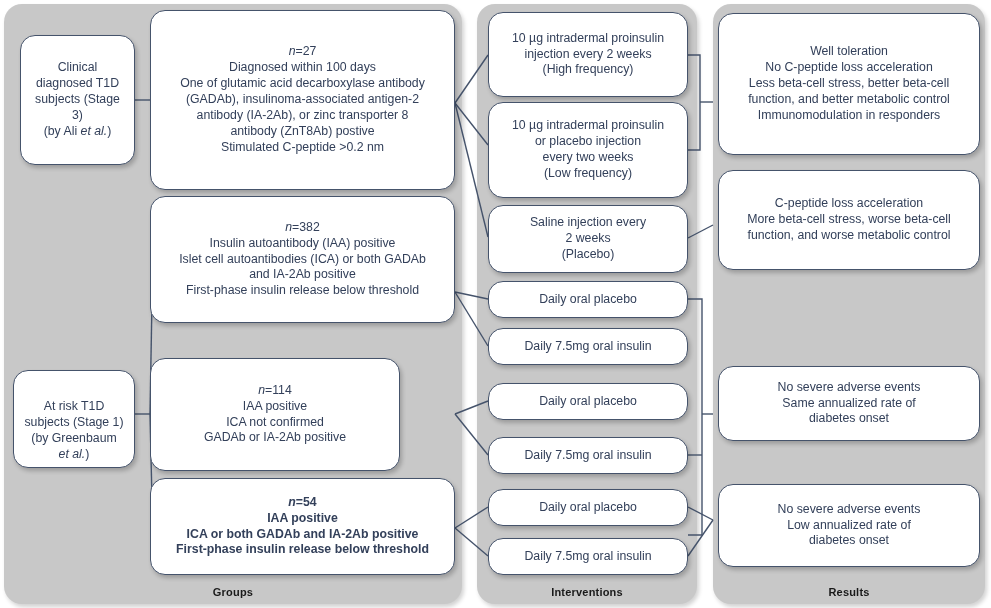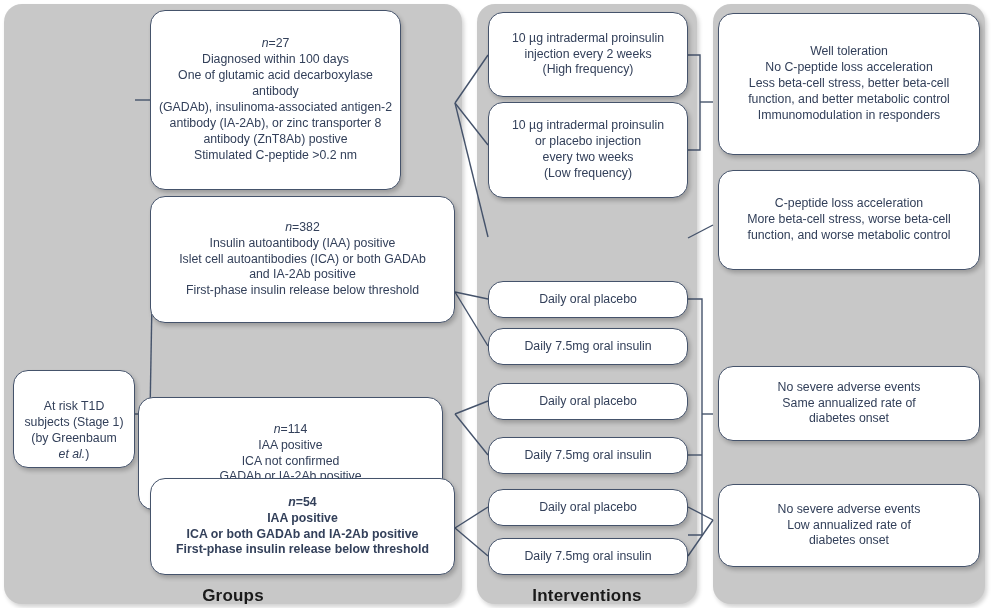--- a/index.html
+++ b/index.html
@@ -13,21 +13,21 @@
   .panel{
     position:absolute;
     background:#c8c8c8;
     border-radius:18px;
     box-shadow:2px 3px 4px rgba(0,0,0,0.18);
   }
   .panel-label{
     position:absolute;
     left:0;right:0;
     text-align:center;
-    font-size:17px;
+    font-size:11px;
     font-weight:bold;
     color:#1a1a1a;
     letter-spacing:0.2px;
   }
   .node{
     position:absolute;
     background:#ffffff;
     border:1.6px solid #45536b;
     border-radius:15px;
     box-shadow:2px 3px 4px rgba(0,0,0,0.22);
@@ -89,49 +89,55 @@
     <path d="M688,238 L713,225"></path>
 
     <path d="M688,299 L702,299 L702,535 L688,535"></path>
     <path d="M688,455 L702,455"></path>
     <path d="M702,414 L713,414"></path>
 
     <path d="M688,507 L713,520"></path>
     <path d="M688,556 L713,520"></path>
   </svg>
 
+  <div class="node" style="left:20px;top:35px;width:115px;height:130px;">
+    <span class="txt">Clinical<br>diagnosed T1D<br>subjects (Stage 3)<br>(by Ali <em>et al.</em>)</span>
+  </div>
 
   <div class="node" style="left:13px;top:370px;width:122px;height:98px;align-items:flex-end;">
     <span class="txt">At risk T1D<br>subjects (Stage 1)<br>(by Greenbaum<br><em>et al.</em>)</span>
   </div>
 
-  <div class="node" style="left:150px;top:10px;width:251px;height:180px;">
+  <div class="node" style="left:150px;top:10px;width:305px;height:180px;">
     <span class="txt"><em>n</em>=27<br>Diagnosed within 100 days<br>One of glutamic acid decarboxylase antibody<br>(GADAb), insulinoma-associated antigen-2<br>antibody (IA-2Ab), or zinc transporter 8<br>antibody (ZnT8Ab) postive<br>Stimulated C-peptide &gt;0.2 nm</span>
   </div>
 
   <div class="node" style="left:150px;top:196px;width:305px;height:127px;">
     <span class="txt"><em>n</em>=382<br>Insulin autoantibody (IAA) positive<br>Islet cell autoantibodies (ICA) or both GADAb<br>and IA-2Ab positive<br>First-phase insulin release below threshold</span>
   </div>
 
-  <div class="node" style="left:138px;top:358px;width:305px;height:113px;margin-top:39px;">
+  <div class="node" style="left:150px;top:358px;width:250px;height:113px;">
     <span class="txt"><em>n</em>=114<br>IAA positive<br>ICA not confirmed<br>GADAb or IA-2Ab  positive</span>
   </div>
 
   <div class="node" style="left:150px;top:478px;width:305px;height:97px;font-weight:bold;">
     <span class="txt"><em>n</em>=54<br>IAA positive<br>ICA or both GADAb and IA-2Ab positive<br>First-phase insulin release below threshold</span>
   </div>
 
   <div class="node" style="left:488px;top:12px;width:200px;height:85px;">
     <span class="txt">10 µg intradermal proinsulin<br>injection every 2 weeks<br>(High frequency)</span>
   </div>
 
   <div class="node" style="left:488px;top:102px;width:200px;height:96px;">
     <span class="txt">10 µg intradermal proinsulin<br>or placebo injection<br>every two weeks<br>(Low frequency)</span>
   </div>
 
+  <div class="node" style="left:488px;top:205px;width:200px;height:68px;">
+    <span class="txt">Saline injection every<br>2 weeks<br>(Placebo)</span>
+  </div>
 
   <div class="node" style="left:488px;top:281px;width:200px;height:37px;">
     <span class="txt">Daily oral placebo</span>
   </div>
 
   <div class="node" style="left:488px;top:328px;width:200px;height:37px;">
     <span class="txt">Daily 7.5mg oral insulin</span>
   </div>
 
   <div class="node" style="left:488px;top:383px;width:200px;height:37px;">
@@ -161,14 +167,15 @@
   <div class="node" style="left:718px;top:366px;width:262px;height:75px;">
     <span class="txt">No severe adverse events<br>Same annualized rate of<br>diabetes onset</span>
   </div>
 
   <div class="node" style="left:718px;top:484px;width:262px;height:83px;">
     <span class="txt">No severe adverse events<br>Low annualized rate of<br>diabetes onset</span>
   </div>
 
   <div class="panel-label" style="left:4px;width:458px;top:586px;">Groups</div>
   <div class="panel-label" style="left:477px;width:220px;top:586px;">Interventions</div>
+  <div class="panel-label" style="left:713px;width:272px;top:586px;">Results</div>
 
 </div>
 
 </body></html>

